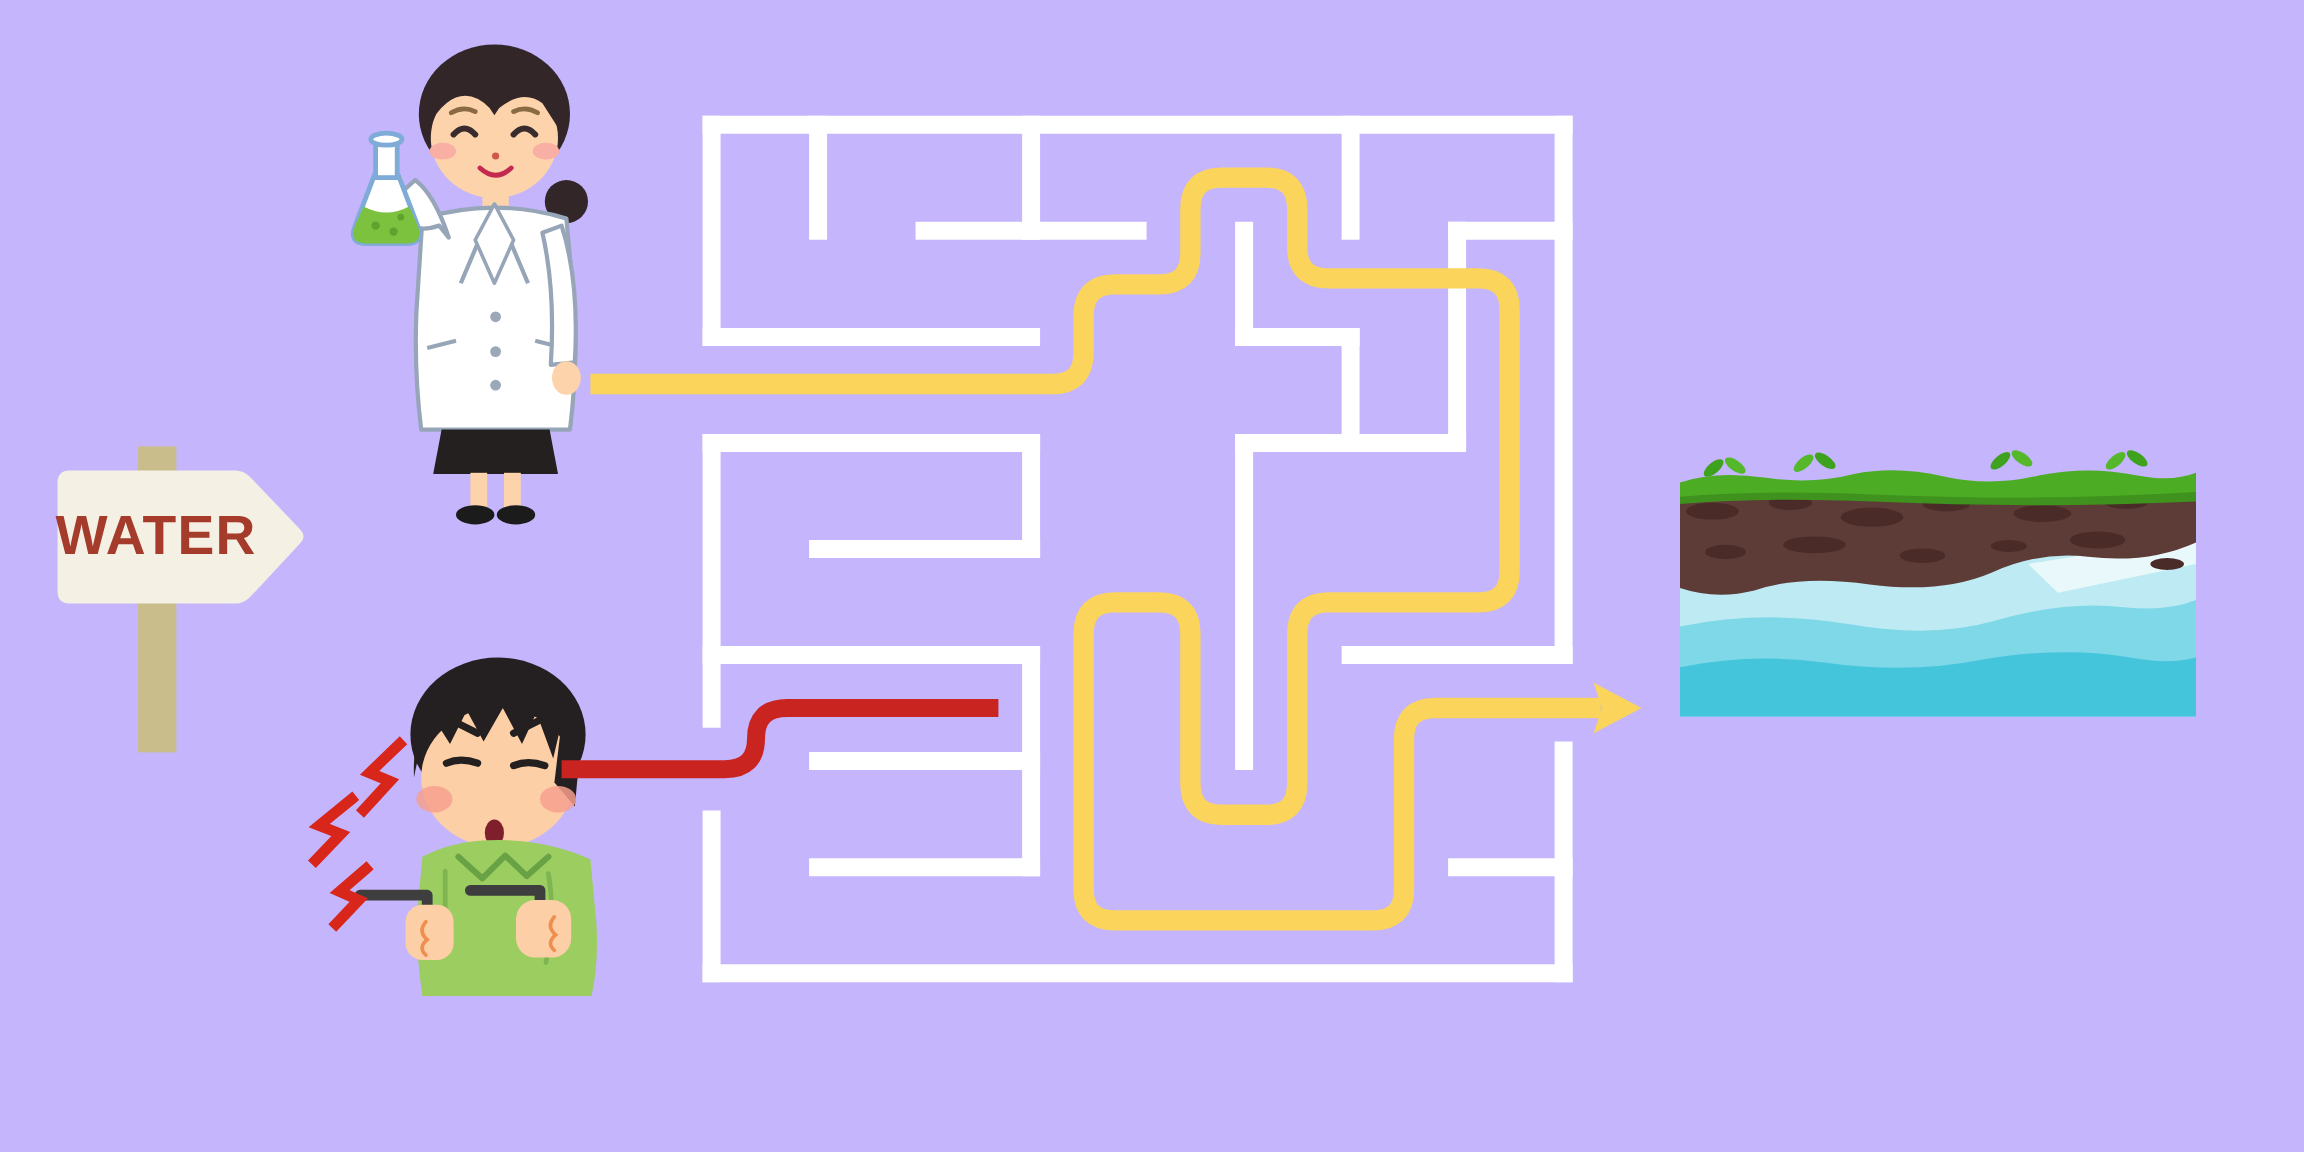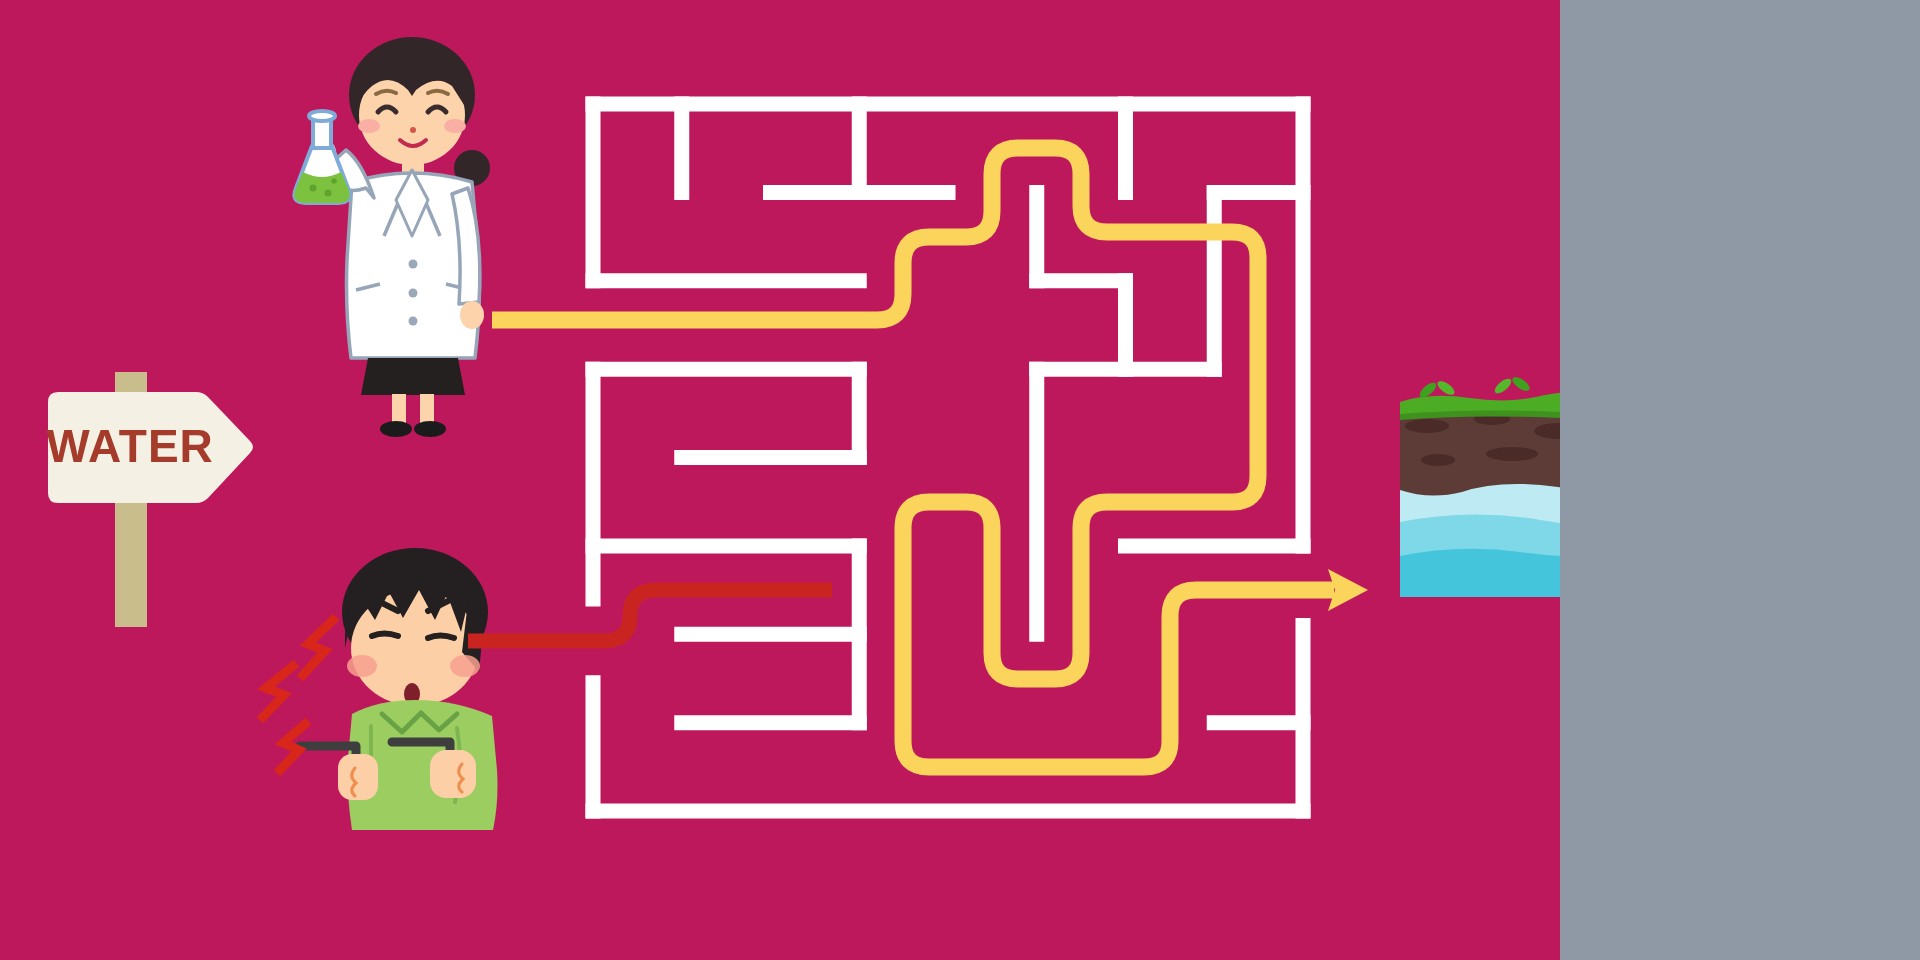--- a/index.html
+++ b/index.html
@@ -1,18 +1,18 @@
 <!DOCTYPE html>
 <html><head>
 <meta charset="utf-8">
 <style>
   html,body{margin:0;padding:0;background:#8f99a6;}
   .stage{
-    position:relative;width:1560px;height:960px;overflow:hidden;
-    background:#be185d;
+    position:relative;width:1920px;height:960px;overflow:hidden;
+    background:#c4b5fd;
     font-family:"Liberation Sans", sans-serif;
   }
   svg{display:block;}
   text.sign-text{
     font-family:"Liberation Sans", sans-serif;
     font-weight:bold;
     letter-spacing:1px;
   }
 </style>
 </head>

